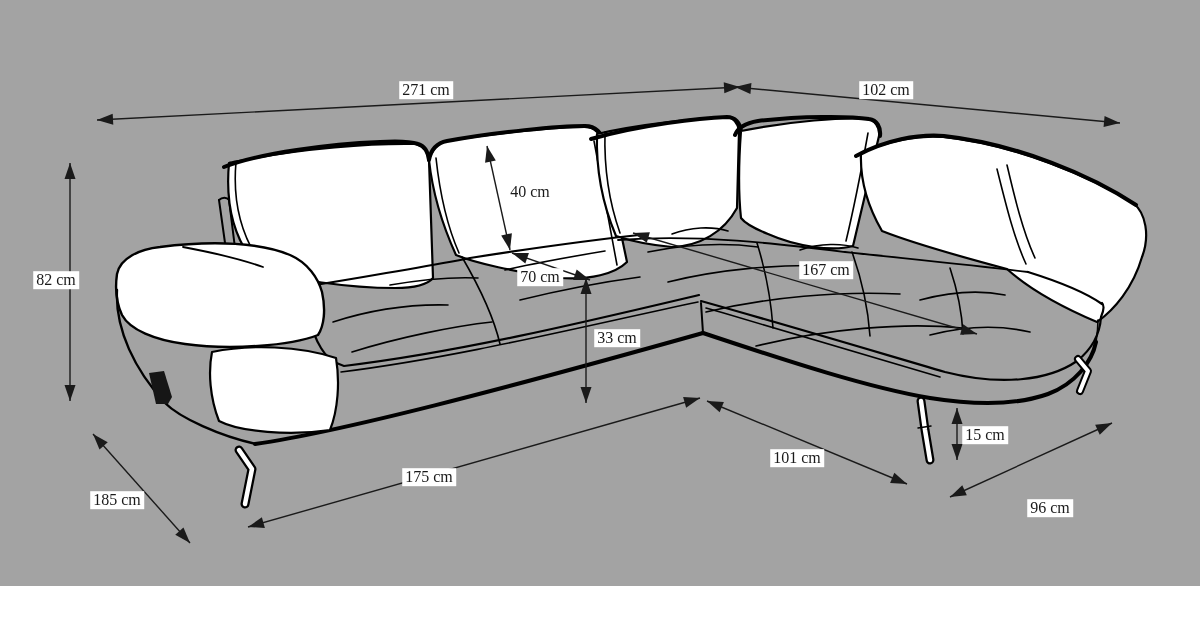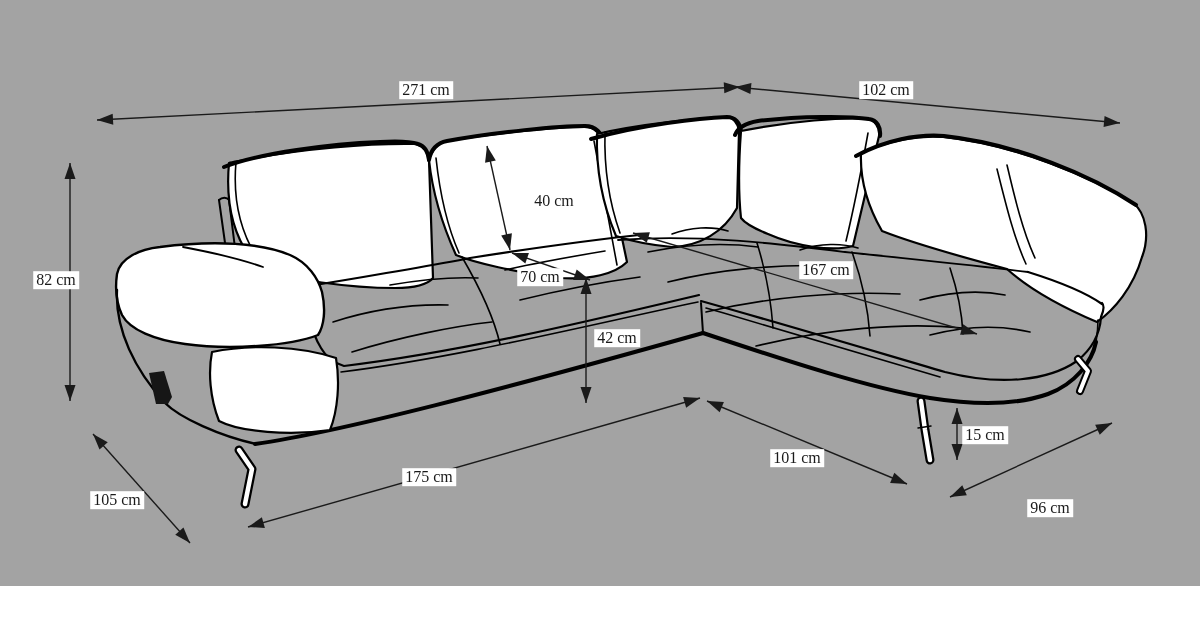--- a/index.html
+++ b/index.html
@@ -187,23 +187,23 @@
           <line x1="957" y1="408" x2="957" y2="460" stroke="#1a1a1a" stroke-width="1.4"></line>
           <polygon points="957,460 951.5,444 962.5,444" fill="#1a1a1a" stroke="none"></polygon>
           <polygon points="957,408 962.5,424 951.5,424" fill="#1a1a1a" stroke="none"></polygon>
         </g>
       </g>
   </svg>
 
   <div class="dim-label" style="left: 426px; top: 90px;">271 cm</div>
   <div class="dim-label" style="left: 886px; top: 90px;">102 cm</div>
   <div class="dim-label" style="left: 56px; top: 280px;">82 cm</div>
-  <div class="dim-label" style="left: 530px; top: 201px; margin-left: 24px;">40 cm</div>
+  <div class="dim-label" style="left: 530px; top: 192px;">40 cm</div>
   <div class="dim-label" style="left: 540px; top: 277px;">70 cm</div>
-  <div class="dim-label" style="left: 617px; top: 338px;">42 cm</div>
+  <div class="dim-label" style="left: 617px; top: 338px;">33 cm</div>
   <div class="dim-label" style="left: 826px; top: 270px;">167 cm</div>
   <div class="dim-label" style="left: 423px; top: 477px; margin-left: 6px;">175 cm</div>
   <div class="dim-label" style="left: 797px; top: 458px;">101 cm</div>
-  <div class="dim-label" style="left: 117px; top: 500px;">105 cm</div>
+  <div class="dim-label" style="left: 117px; top: 500px;">185 cm</div>
   <div class="dim-label" style="left: 1050px; top: 476px; margin-top: 32px;">96 cm</div>
   <div class="dim-label" style="left: 985px; top: 435px;">15 cm</div>
 
 </div>
 
 </body></html>

